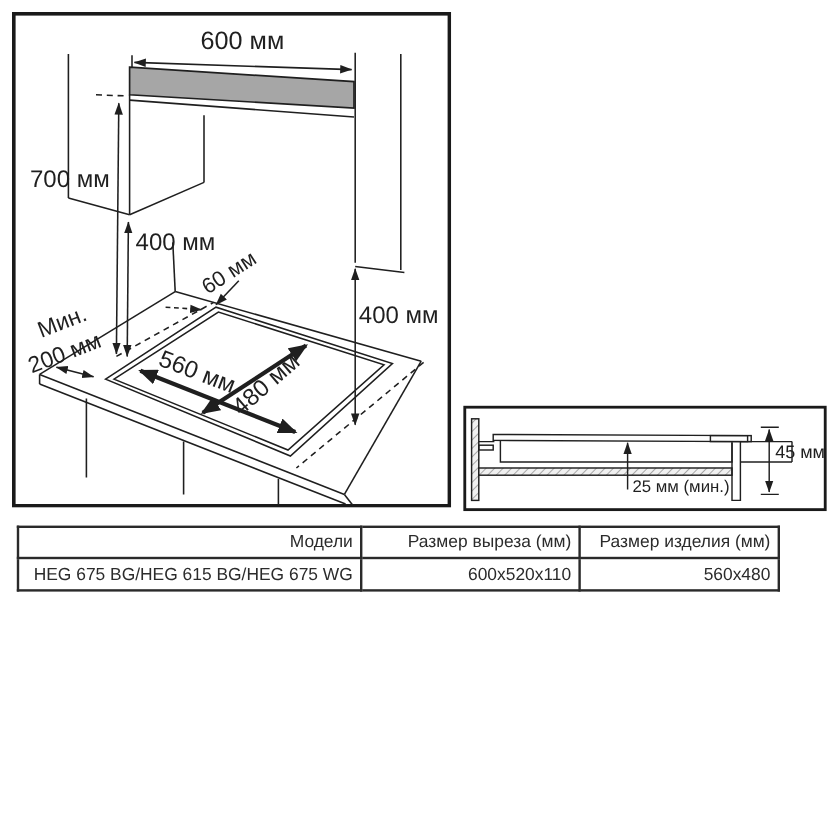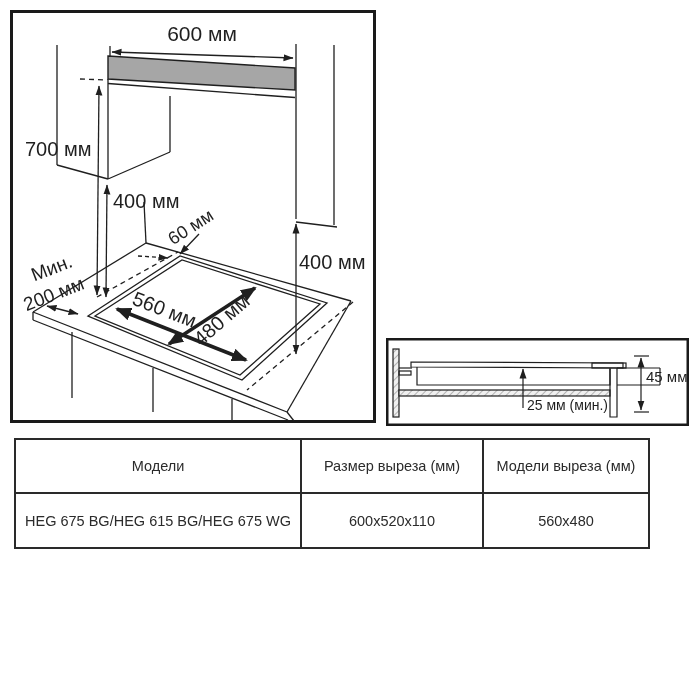--- a/index.html
+++ b/index.html
@@ -1,20 +1,20 @@
 <!DOCTYPE html>
 <html><head>
 <meta charset="utf-8">
 <style>
   html,body{margin:0;padding:0;background:#ffffff;}
   body{width:700px;height:700px;position:relative;font-family:"Liberation Sans",sans-serif;}
   .abs{position:absolute;}
   svg text{fill:#1f1f1f;}
   table.spec{border-collapse:collapse;table-layout:fixed;width:634px;font-size:14.5px;color:#2b2b2b;}
-  table.spec th, table.spec td{border:2px solid #2a2a2a;font-weight:400;text-align:center;padding:17px 6px;white-space:nowrap;overflow:hidden;}
+  table.spec th, table.spec td{border:2px solid #2a2a2a;font-weight:400;text-align:right;padding:3px 6px;white-space:nowrap;overflow:hidden;}
   table.spec th{height:18px;}
   table.spec td{height:19px;}
 </style>
 </head>
 <body>
 
 <svg class="abs" style="left:10px;top:10px" width="366" height="413" viewBox="0 0 366 413">
   <defs>
     <marker id="dimA" markerUnits="userSpaceOnUse" markerWidth="11" markerHeight="9" refX="9.5" refY="4.5" orient="auto-start-reverse">
       <path d="M0,1 L10,4.5 L0,8 z" fill="#1f1f1f"></path>
@@ -139,21 +139,21 @@
 <table class="spec abs" style="left:14px;top:438px">
   <colgroup>
       <col style="width:286px">
       <col style="width:182px">
       <col style="width:166px">
     </colgroup>
   <thead>
     <tr>
       <th>Модели</th>
       <th>Размер выреза (мм)</th>
-      <th>Модели выреза (мм)</th>
+      <th>Размер изделия (мм)</th>
     </tr>
   </thead>
   <tbody>
     <tr>
       <td>HEG 675 BG/HEG 615 BG/HEG 675 WG</td>
       <td>600x520x110</td>
       <td>560x480</td>
     </tr>
   </tbody>
 </table>

